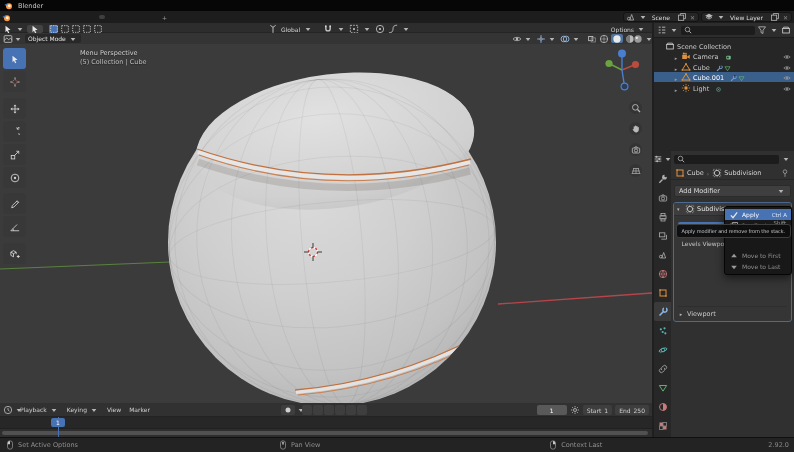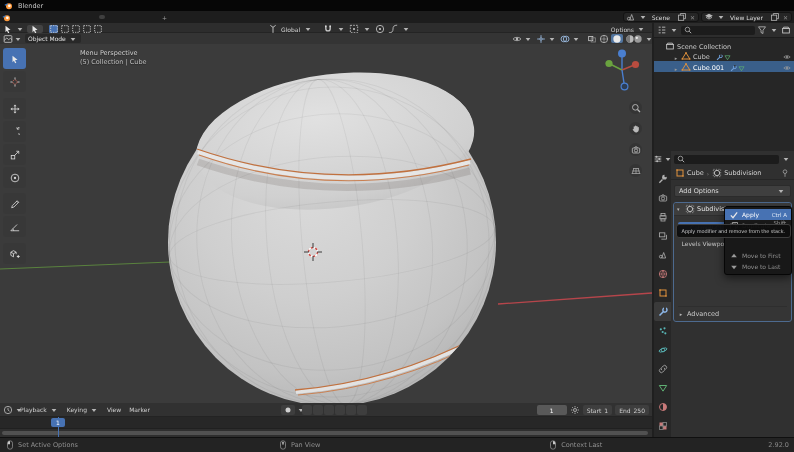--- a/index.html
+++ b/index.html
@@ -688,20 +688,43 @@
             </svg>
           </span>
           <span class="name">Scene Collection</span>
           <span class="out-badges"></span>
           <span class="out-right"></span>
         </div>
         <div class="out-row" style="padding-left: 19px;">
           <span class="out-exp">▸</span>
           <span>
             <svg class="ic " viewBox="0 0 12 12">
+              <path d="M1.5 4.6h5.6v5H1.5zM7.1 6.8l3.4-2.2v4.8L7.1 7.6z" fill="#e0913c"></path>
+              <circle cx="3.4" cy="3" r="1.3" fill="#e0913c"></circle>
+              <circle cx="6" cy="3.2" r="1" fill="#e0913c"></circle>
+            </svg>
+          </span>
+          <span class="name">Camera</span>
+          <span class="out-badges">
+            <svg class="ic xs" viewBox="0 0 12 12">
+              <rect x="2.2" y="3" width="7.6" height="6.4" rx="1.2" fill="#74b98a"></rect>
+              <circle cx="5" cy="6" r="1.6" fill="#2c2c2c"></circle>
+            </svg>
+          </span>
+          <span class="out-right">
+            <svg class="ic sm" viewBox="0 0 12 12">
+              <path d="M1.2 6C3 3.4 9 3.4 10.8 6 9 8.6 3 8.6 1.2 6z" fill="none" stroke="#9d9d9d"></path>
+              <circle cx="6" cy="6" r="1.5" fill="#9d9d9d"></circle>
+            </svg>
+          </span>
+        </div>
+        <div class="out-row" style="padding-left: 19px;">
+          <span class="out-exp">▸</span>
+          <span>
+            <svg class="ic " viewBox="0 0 12 12">
               <path d="M6 2.2l4.6 7.4H1.4z" fill="none" stroke="#e0913c" stroke-width="1.2"></path>
               <circle cx="6" cy="2.2" r="1" fill="#e0913c"></circle>
               <circle cx="10.6" cy="9.6" r="1" fill="#e0913c"></circle>
               <circle cx="1.4" cy="9.6" r="1" fill="#e0913c"></circle>
             </svg>
           </span>
           <span class="name">Cube</span>
           <span class="out-badges">
             <svg class="ic xs" viewBox="0 0 12 12">
               <circle cx="8.3" cy="3.7" r="2.5" fill="none" stroke="#6f9fd8" stroke-width="1.7"></circle>
@@ -731,20 +754,42 @@
           </span>
           <span class="name">Cube.001</span>
           <span class="out-badges">
             <svg class="ic xs" viewBox="0 0 12 12">
               <circle cx="8.3" cy="3.7" r="2.5" fill="none" stroke="#6f9fd8" stroke-width="1.7"></circle>
               <rect x="7.2" y="0" width="2.4" height="2.6" fill="#262626"></rect>
               <path d="M6.6 5.4L1.8 10.2" stroke="#6f9fd8" stroke-width="1.9"></path>
             </svg>
             <svg class="ic xs" viewBox="0 0 12 12">
               <path d="M1.6 3h8.8L6 9.8z" fill="none" stroke="#5fb073" stroke-width="1.2"></path>
+            </svg>
+          </span>
+          <span class="out-right">
+            <svg class="ic sm" viewBox="0 0 12 12">
+              <path d="M1.2 6C3 3.4 9 3.4 10.8 6 9 8.6 3 8.6 1.2 6z" fill="none" stroke="#9d9d9d"></path>
+              <circle cx="6" cy="6" r="1.5" fill="#9d9d9d"></circle>
+            </svg>
+          </span>
+        </div>
+        <div class="out-row" style="padding-left: 19px;">
+          <span class="out-exp">▸</span>
+          <span>
+            <svg class="ic " viewBox="0 0 12 12">
+              <circle cx="6" cy="6" r="2" fill="#e0913c"></circle>
+              <path d="M6 1v1.8M6 9.2V11M1 6h1.8M9.2 6H11M2.5 2.5l1.3 1.3M8.2 8.2l1.3 1.3M9.5 2.5L8.2 3.8M3.8 8.2L2.5 9.5" stroke="#e0913c" stroke-width=".9"></path>
+            </svg>
+          </span>
+          <span class="name">Light</span>
+          <span class="out-badges">
+            <svg class="ic xs" viewBox="0 0 12 12">
+              <circle cx="6" cy="6" r="3.2" fill="none" stroke="#57b8a6" stroke-width="1.1"></circle>
+              <circle cx="6" cy="6" r="1" fill="#57b8a6"></circle>
             </svg>
           </span>
           <span class="out-right">
             <svg class="ic sm" viewBox="0 0 12 12">
               <path d="M1.2 6C3 3.4 9 3.4 10.8 6 9 8.6 3 8.6 1.2 6z" fill="none" stroke="#9d9d9d"></path>
               <circle cx="6" cy="6" r="1.5" fill="#9d9d9d"></circle>
             </svg>
           </span>
         </div>
     </div>
@@ -924,21 +969,21 @@
           <span>Subdivision</span>
         </span>
         <span class="pin">
             <svg class="ic " viewBox="0 0 12 12">
               <circle cx="6" cy="4.4" r="2.2" fill="none" stroke="#9d9d9d"></circle>
               <path d="M6 6.6v4" stroke="#9d9d9d"></path>
             </svg>
           </span>
       </div>
       <div class="add-mod">
-        <span>Add Options</span>
+        <span>Add Modifier</span>
         <span class="caret-right">
             <svg class="ic " viewBox="0 0 12 12">
               <path d="M3.2 4.8h5.6L6 8.4z" fill="#b5b5b5"></path>
             </svg>
           </span>
       </div>
       <div class="mod-panel">
         <div class="mp-header">
           <span class="mp-exp">▾</span>
           <span>
@@ -966,21 +1011,21 @@
         <div class="seg">
           <span class="seg-a">Catmull-Clark</span>
           <span class="seg-b">Simple</span>
         </div>
         <div class="mp-row">
           <span class="mp-label">Levels Viewport</span>
           <span class="mp-field"></span>
         </div>
         <div class="mp-adv">
           <span class="out-exp">▸</span>
-          <span>Advanced</span>
+          <span>Viewport</span>
         </div>
       </div>
     </div>
   </div>
 
   <div class="ctx-menu">
     <div class="ctx-item highlighted">
         <span>
           <svg class="ic " viewBox="0 0 12 12">
             <path d="M2.2 6.4l2.6 2.8 5-6.4" fill="none" stroke="#e8e8e8" stroke-width="1.5"></path>

